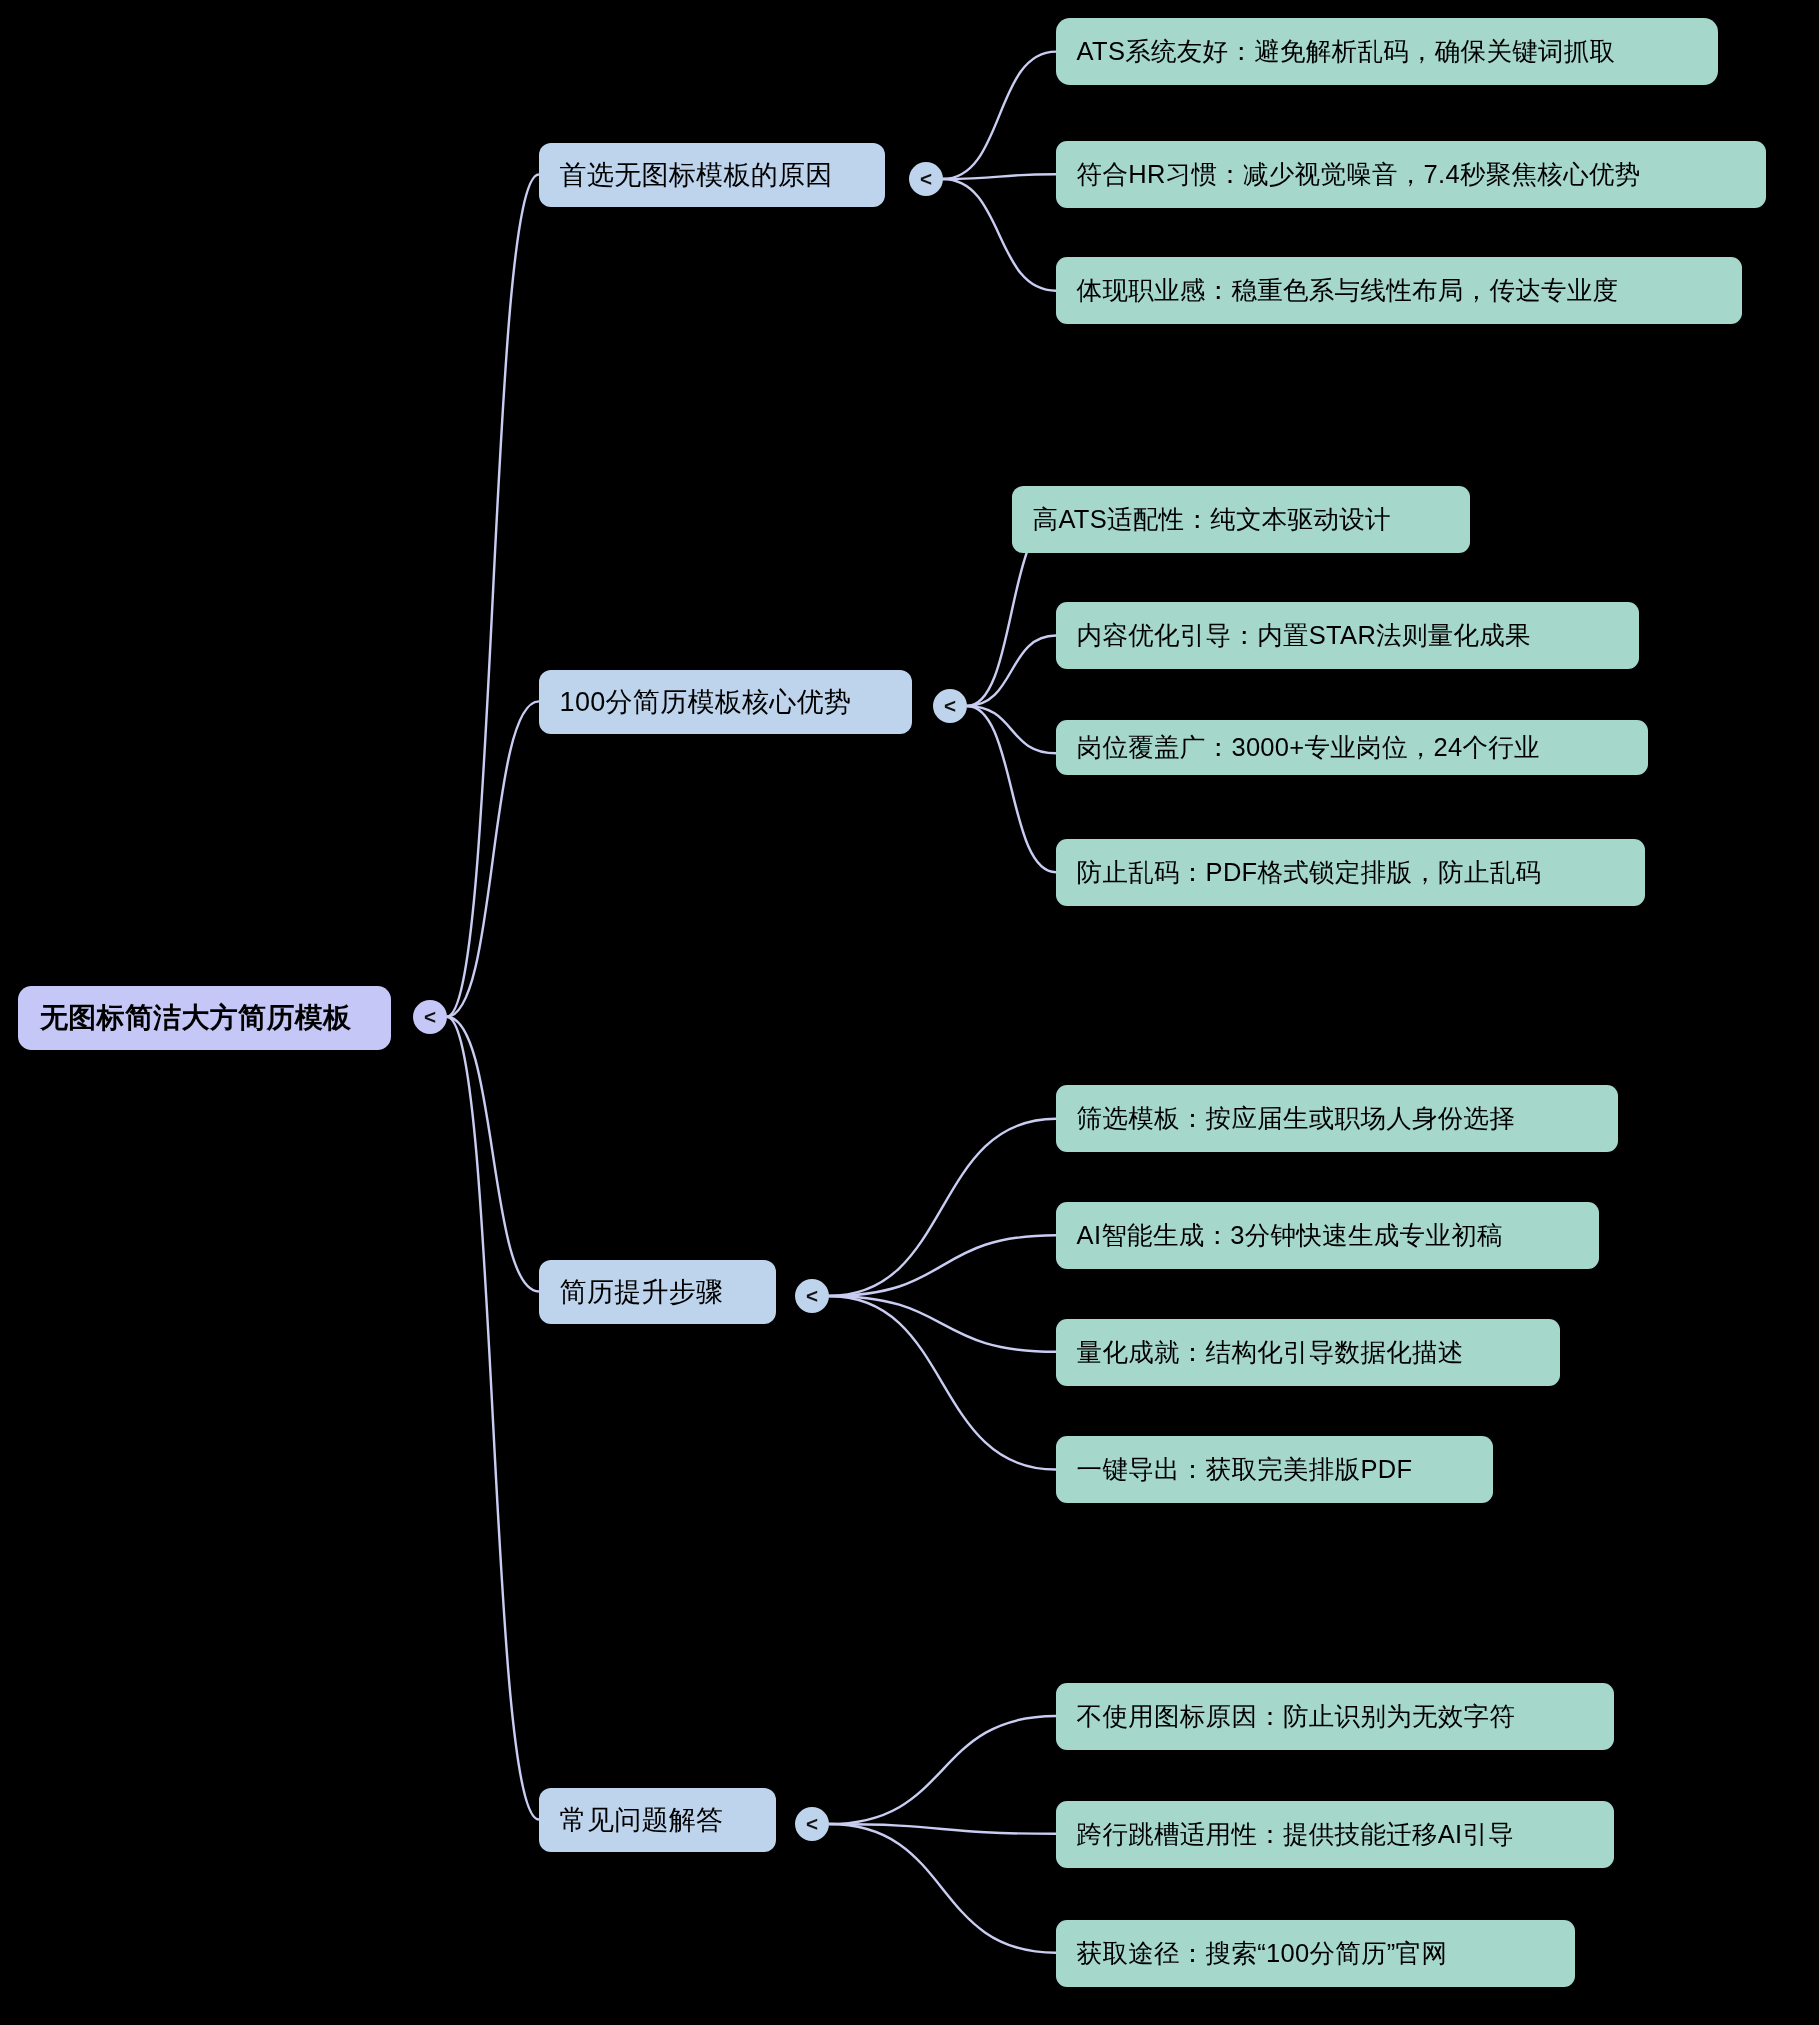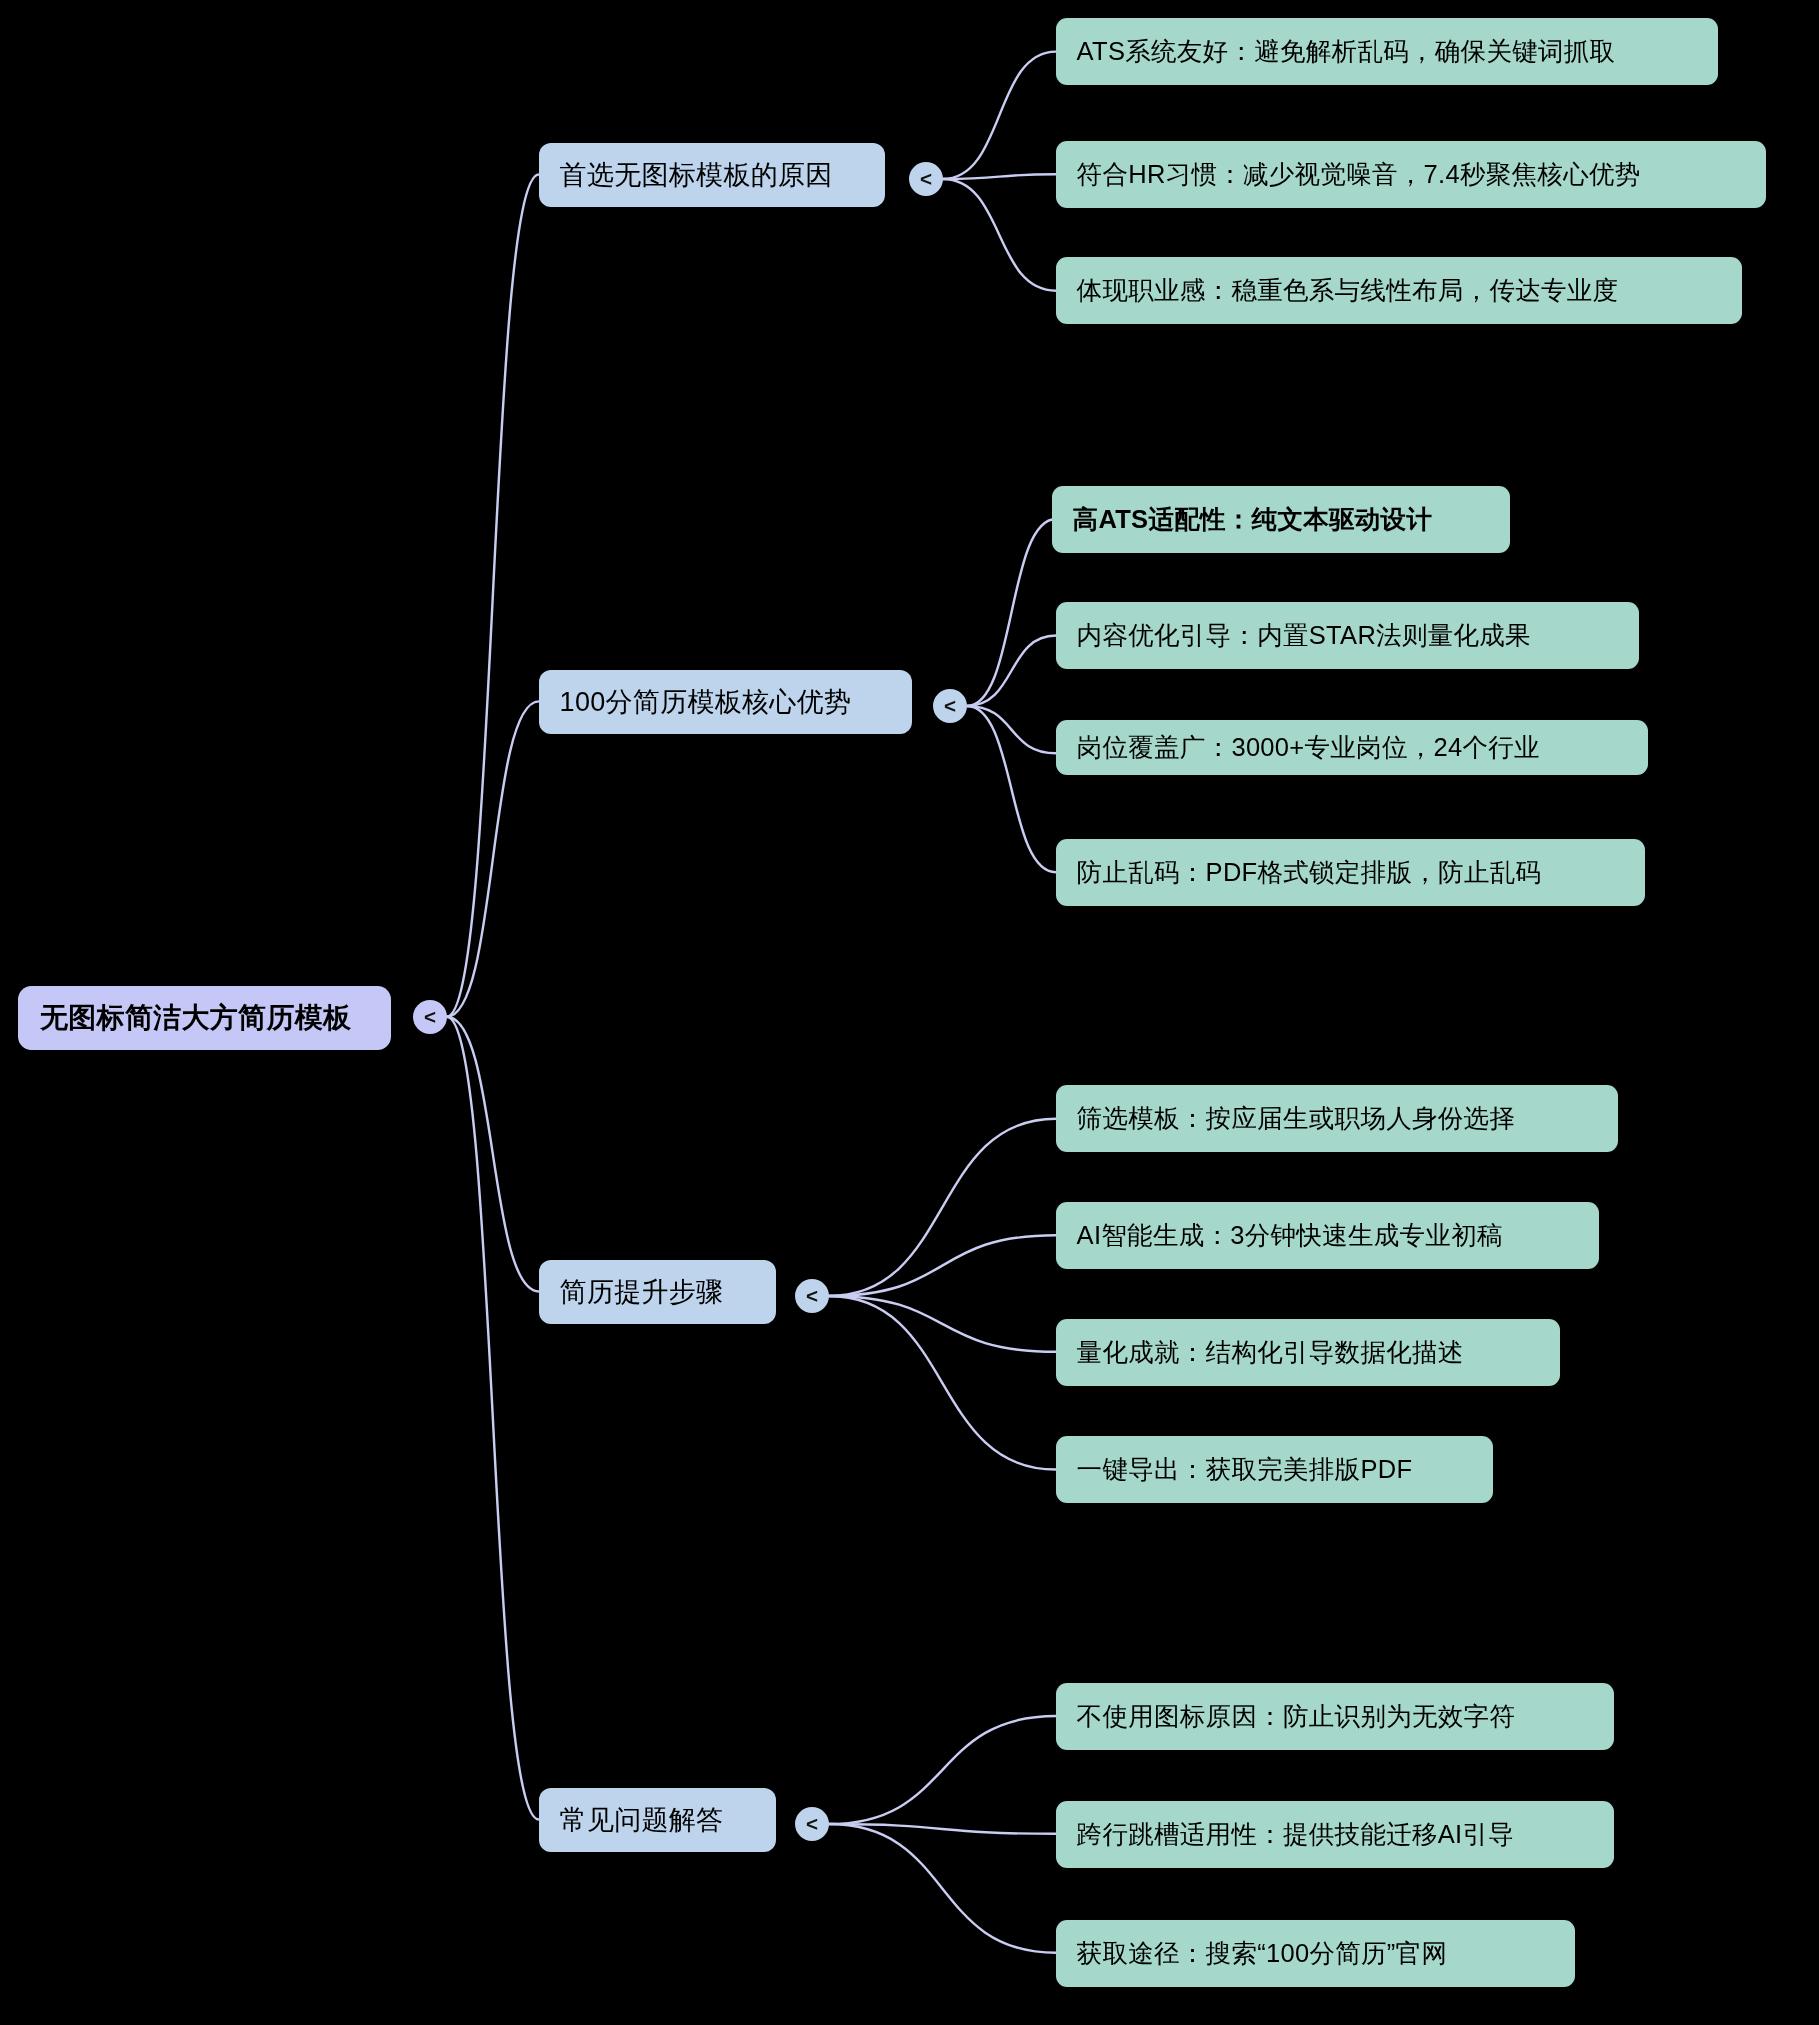--- a/index.html
+++ b/index.html
@@ -99,36 +99,36 @@
       </div>
       <div class="collapse-handle handle-root" style="left: 413px; top: 1000px;">
         <span>&lt;</span>
       </div>
       <div class="node node-branch" style="left: 539px; top: 143px; width: 346px; height: 64px;">
         <span>首选无图标模板的原因</span>
       </div>
       <div class="collapse-handle handle-branch" style="left: 909px; top: 162px;">
         <span>&lt;</span>
       </div>
-      <div class="node node-leaf" style="left: 1056px; top: 18px; width: 662px; height: 67px;">
+      <div class="node node-leaf" style="left: 1056px; top: 18px; width: 662px; height: 67px; border-radius: 14px;">
         <span>ATS系统友好：避免解析乱码，确保关键词抓取</span>
       </div>
       <div class="node node-leaf" style="left: 1056px; top: 141px; width: 710px; height: 67px;">
         <span>符合HR习惯：减少视觉噪音，7.4秒聚焦核心优势</span>
       </div>
       <div class="node node-leaf" style="left: 1056px; top: 257px; width: 686px; height: 67px;">
         <span>体现职业感：稳重色系与线性布局，传达专业度</span>
       </div>
       <div class="node node-branch" style="left: 539px; top: 670px; width: 373px; height: 64px;">
         <span>100分简历模板核心优势</span>
       </div>
       <div class="collapse-handle handle-branch" style="left: 933px; top: 689px;">
         <span>&lt;</span>
       </div>
-      <div class="node node-leaf" style="left: 1052px; top: 486px; width: 458px; height: 67px; font-weight: bold;">
+      <div class="node node-leaf" style="left: 1012px; top: 486px; width: 458px; height: 67px;">
         <span>高ATS适配性：纯文本驱动设计</span>
       </div>
       <div class="node node-leaf" style="left: 1056px; top: 602px; width: 583px; height: 67px;">
         <span>内容优化引导：内置STAR法则量化成果</span>
       </div>
       <div class="node node-leaf" style="left: 1056px; top: 720px; width: 592px; height: 55px;">
         <span>岗位覆盖广：3000+专业岗位，24个行业</span>
       </div>
       <div class="node node-leaf" style="left: 1056px; top: 839px; width: 589px; height: 67px;">
         <span>防止乱码：PDF格式锁定排版，防止乱码</span>

